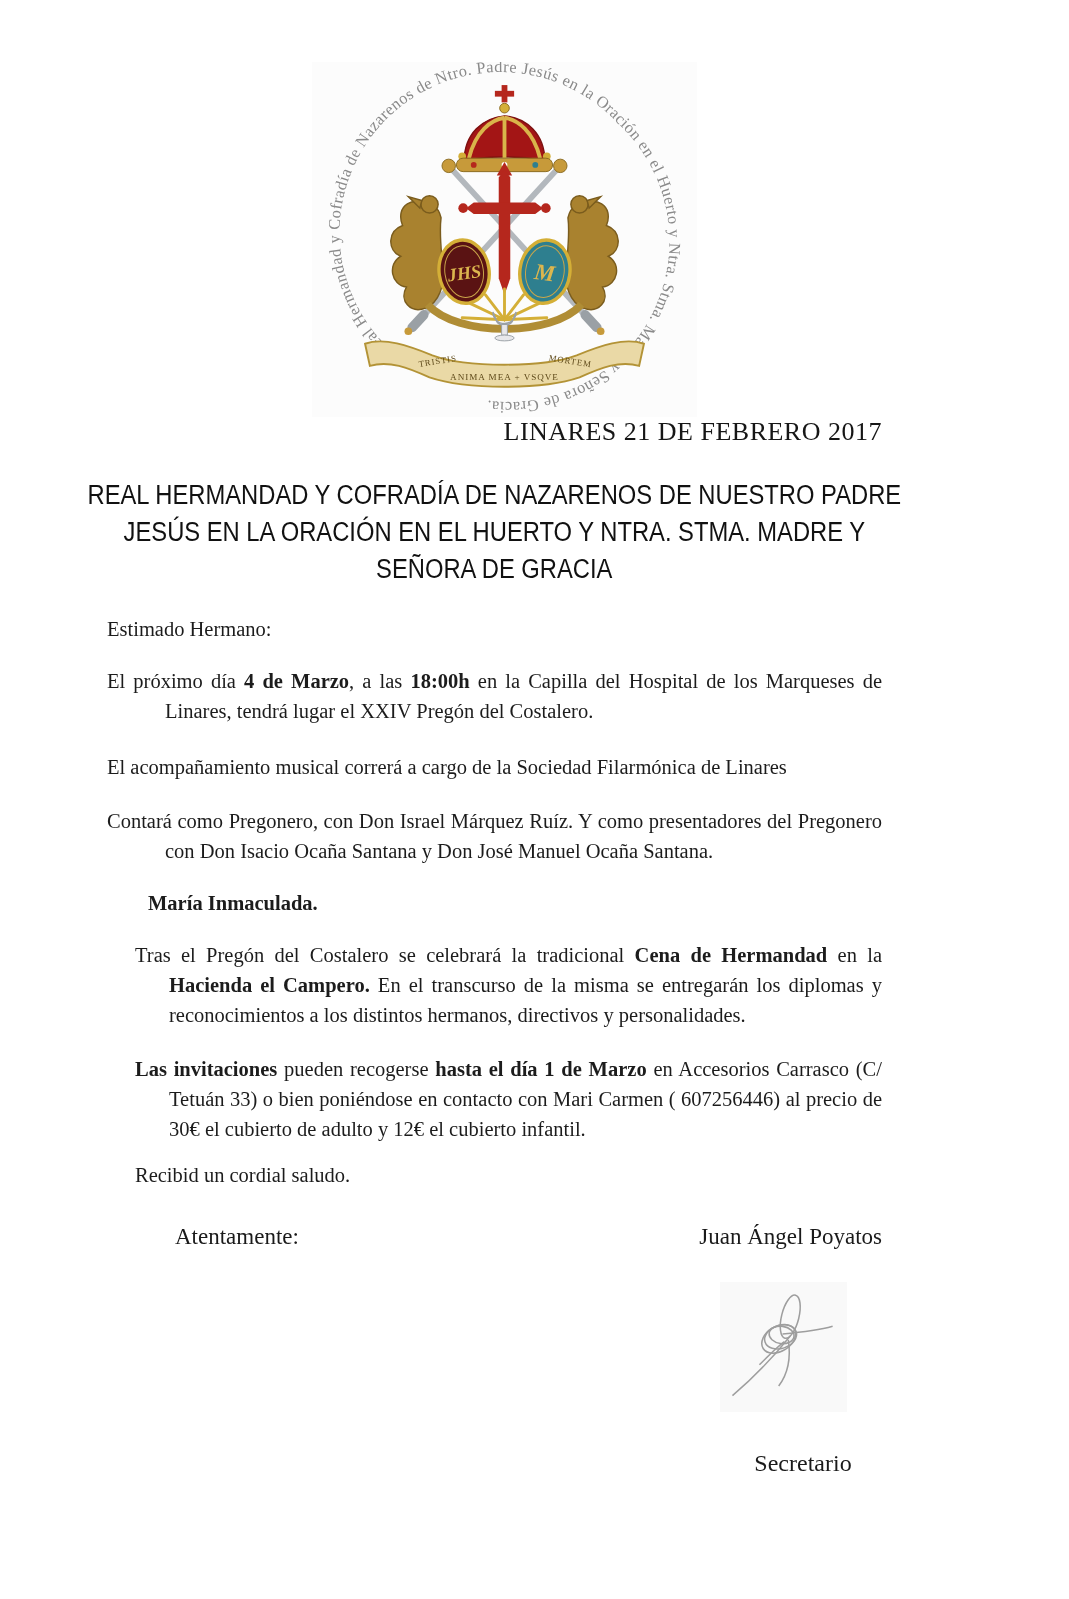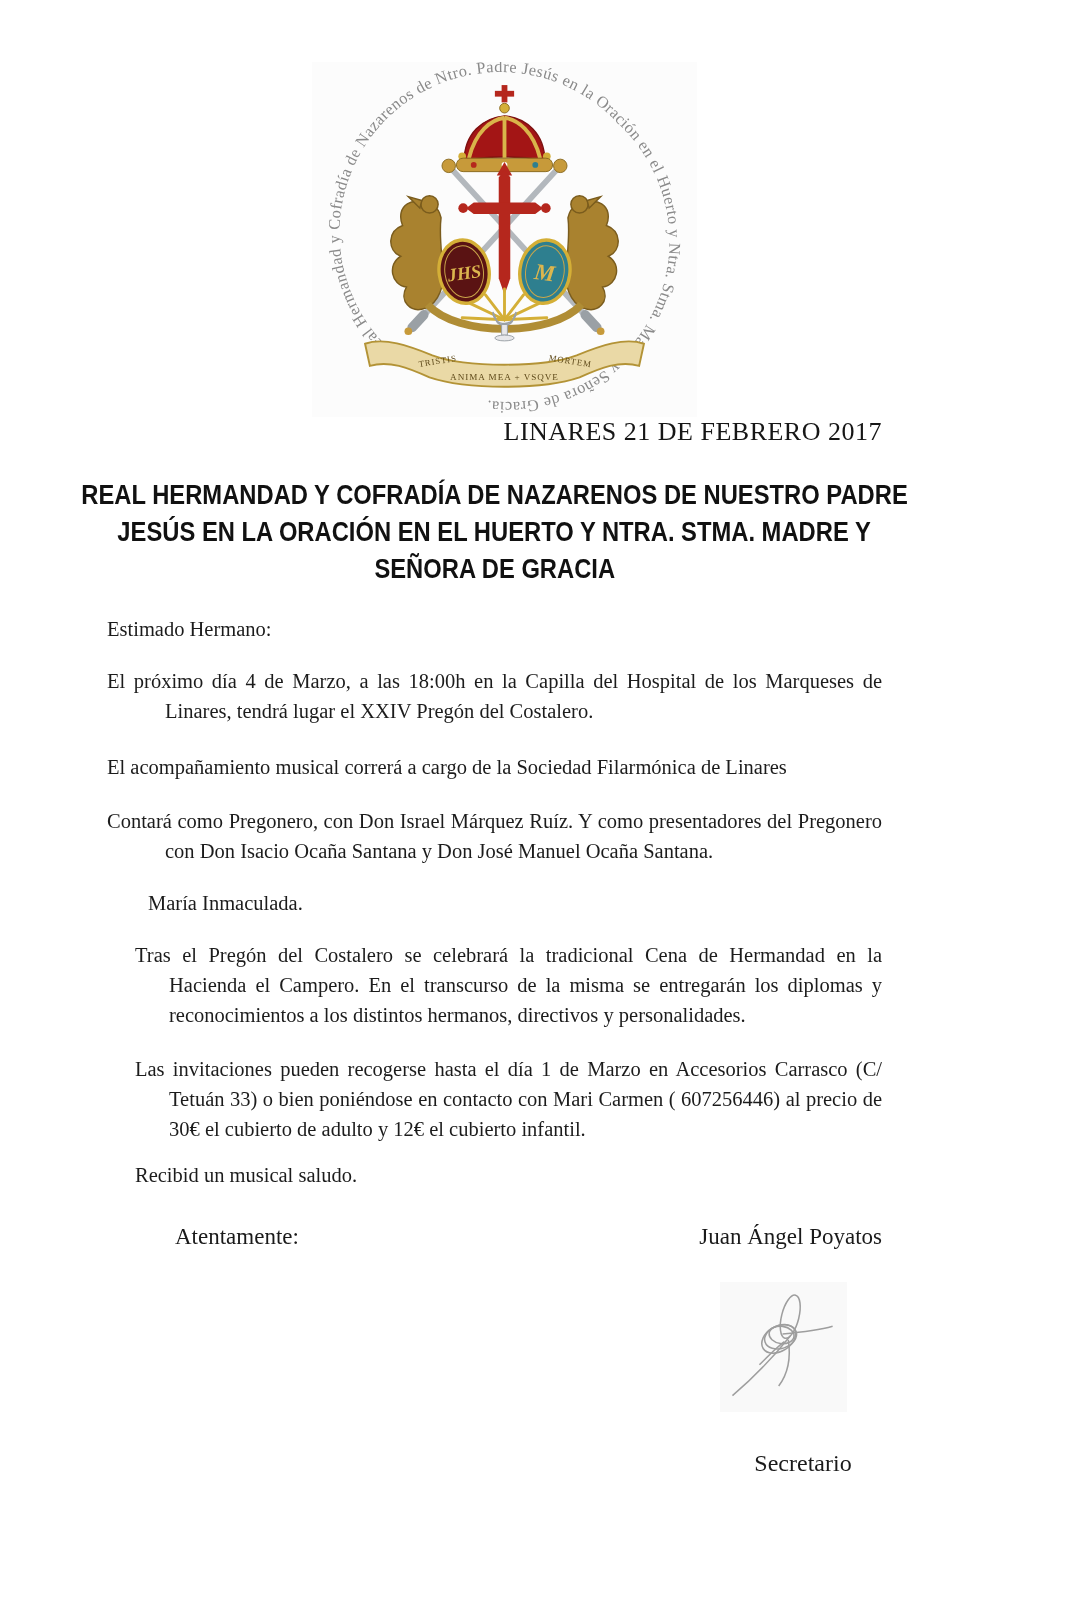--- a/index.html
+++ b/index.html
@@ -43,38 +43,38 @@
     margin-top: 0;
     text-align: right;
     font-size: 26px;
     letter-spacing: 0.5px;
     color: #161616;
   }
   .heading {
     margin-top: 30px;
     display: flex; flex-direction: column; align-items: center;
     font-family: "Liberation Sans", sans-serif;
-    font-weight: 700;
+    font-weight: 400;
     font-size: 27px;
     line-height: 37px;
     color: #111;
   }
   .heading .hline { transform: scaleX(0.88); transform-origin: center; white-space: nowrap; }
 
   .bodytext { font-size: 20.5px; line-height: 30px; color: #1c1c1c; }
   .salutation { margin-top: 26px; }
   .para { margin-top: 22px; }
   .hang  { padding-left: 58px; text-indent: -58px; text-align: justify; }
   .hang2 { padding-left: 62px; text-indent: -34px; text-align: justify; }
   .p2 { margin-top: 24px; }
   .p3 { margin-top: 26px; }
   .maria { margin-top: 22px; margin-left: 41px; font-weight: bold; }
   .p6 { margin-top: 24px; }
   .farewell { margin-top: 16px; margin-left: 28px; }
-  .b { font-weight: normal; }
+  .b { font-weight: bold; }
 
   .closing-row {
     margin-top: 34px;
     display: flex; justify-content: space-between;
     font-size: 23px;
     padding-left: 68px;
   }
 
   .sign-box {
     margin-top: 32px;
@@ -199,21 +199,21 @@
 
     <div class="bodytext">
       <div class="salutation">Estimado Hermano:</div>
 
       <div class="para hang"><span>El próximo día </span><span class="b">4 de Marzo</span><span>, a las </span><span class="b">18:00h</span><span> en la Capilla del Hospital de los Marqueses de Linares, tendrá lugar el XXIV Pregón del Costalero.</span></div>
       <div class="para p3"><span>El acompañamiento musical correrá a cargo de la Sociedad Filarmónica de Linares</span></div>
       <div class="para hang p2"><span>Contará como Pregonero, con Don Israel Márquez Ruíz. Y como presentadores del Pregonero con Don Isacio Ocaña Santana y Don José Manuel Ocaña Santana.</span></div>
       <div class="maria"><span class="b">María Inmaculada.</span></div>
       <div class="para hang2"><span>Tras el Pregón del Costalero se celebrará la tradicional </span><span class="b">Cena de Hermandad</span><span> en la </span><span class="b">Hacienda el Campero.</span><span> En el transcurso de la misma se entregarán los diplomas y reconocimientos a los distintos hermanos, directivos y personalidades.</span></div>
       <div class="para hang2 p6"><span class="b">Las invitaciones</span><span> pueden recogerse </span><span class="b">hasta el día 1 de Marzo</span><span> en Accesorios Carrasco (C/ Tetuán 33) o bien poniéndose en contacto con Mari Carmen ( 607256446) al precio de 30€ el cubierto de adulto y 12€ el cubierto infantil.</span></div>
-      <div class="para farewell"><span>Recibid un musical saludo.</span></div>
+      <div class="para farewell"><span>Recibid un cordial saludo.</span></div>
     </div>
 
     <div class="closing-row">
       <span>Atentamente:</span>
       <span>Juan Ángel Poyatos</span>
     </div>
 
     <div class="sign-box">
       <svg viewBox="0 0 130 135" width="127" height="130">
         <g fill="none" stroke="#8f8f8f" stroke-width="1.6" opacity="0.85">

